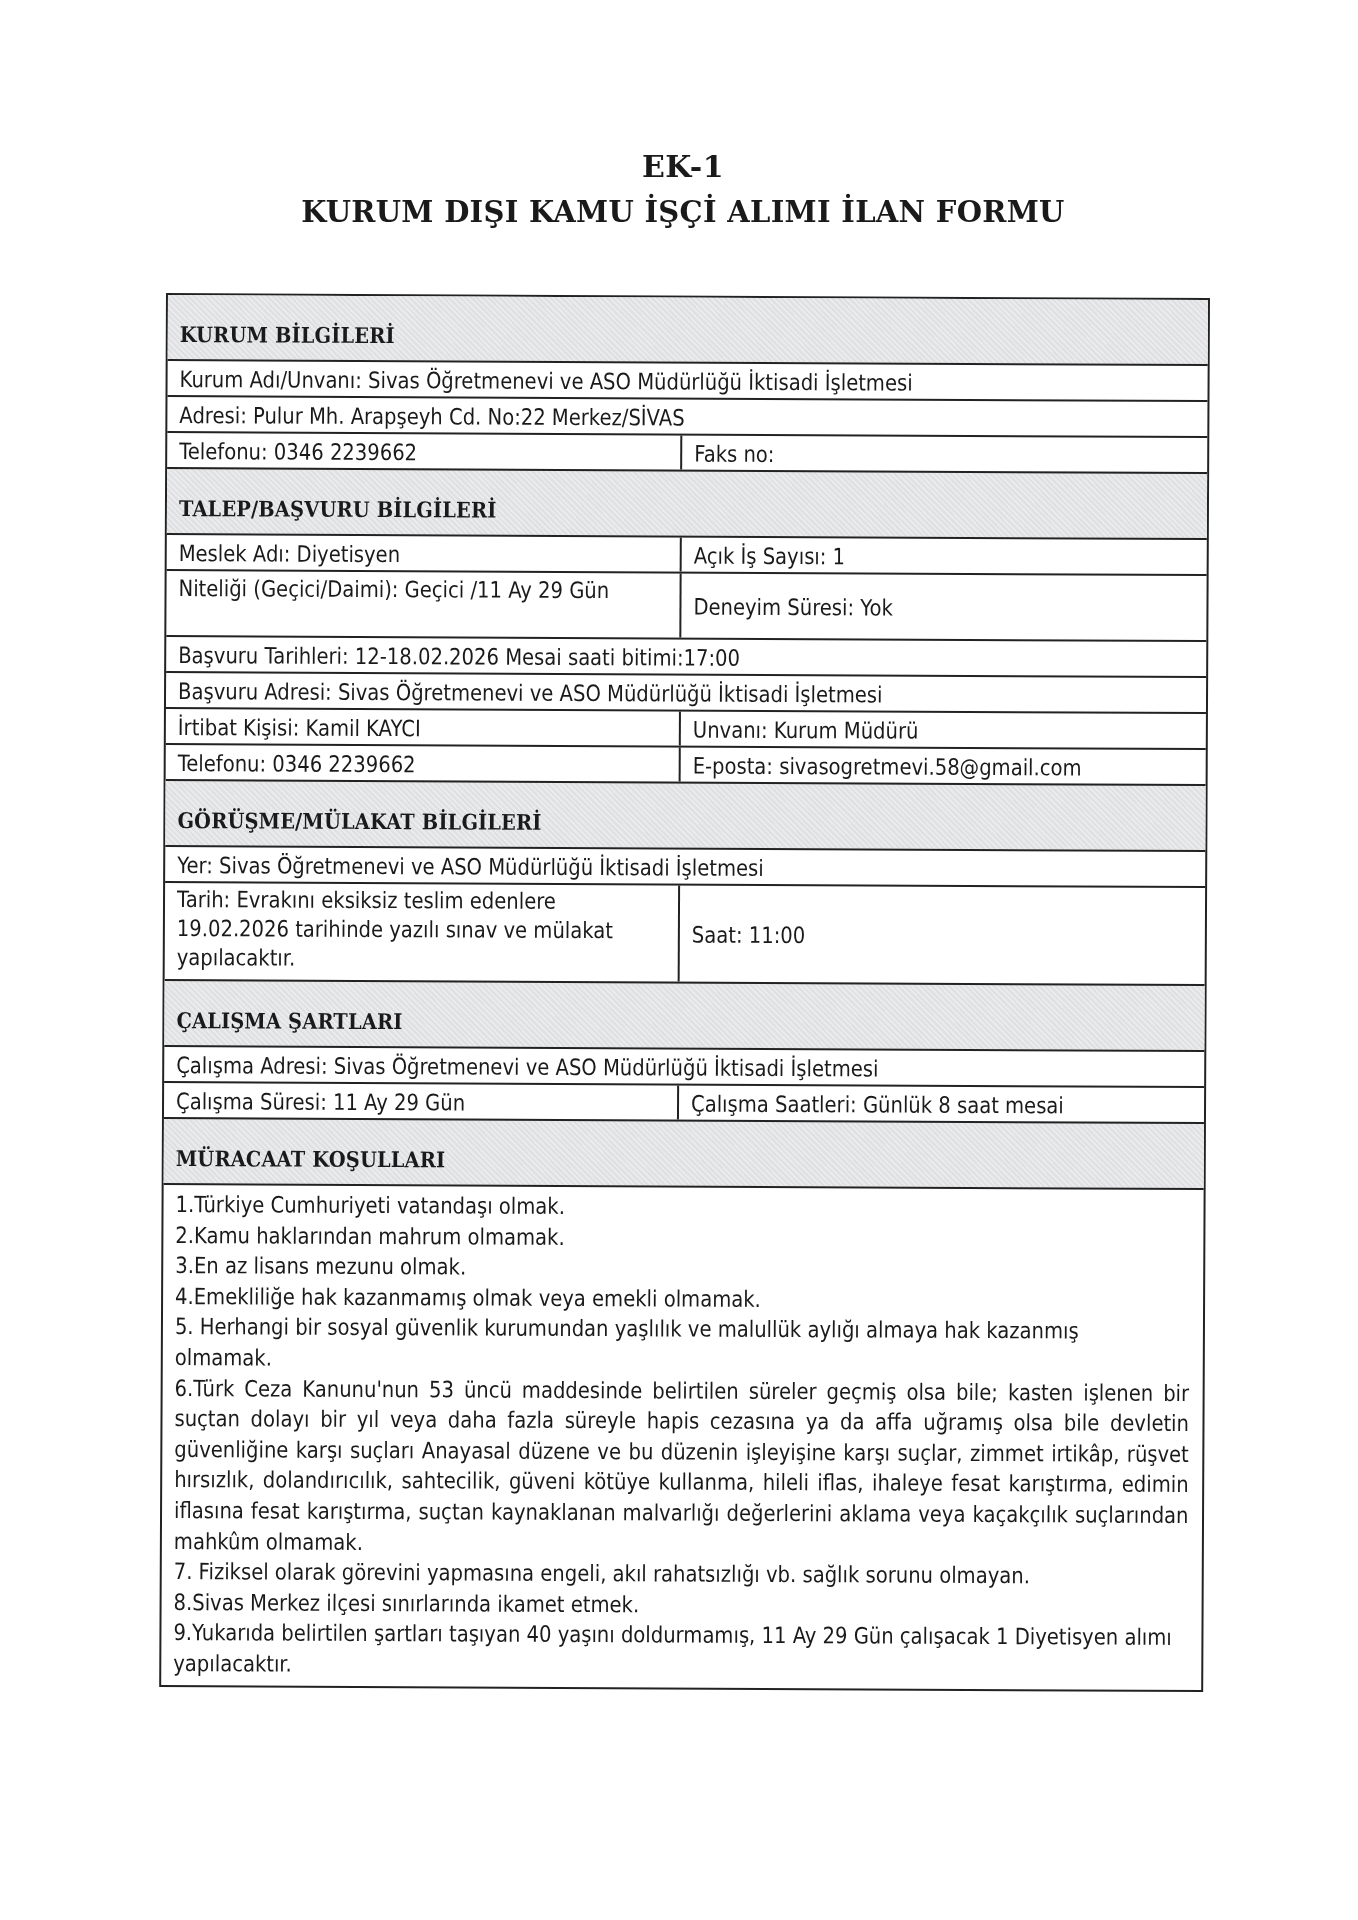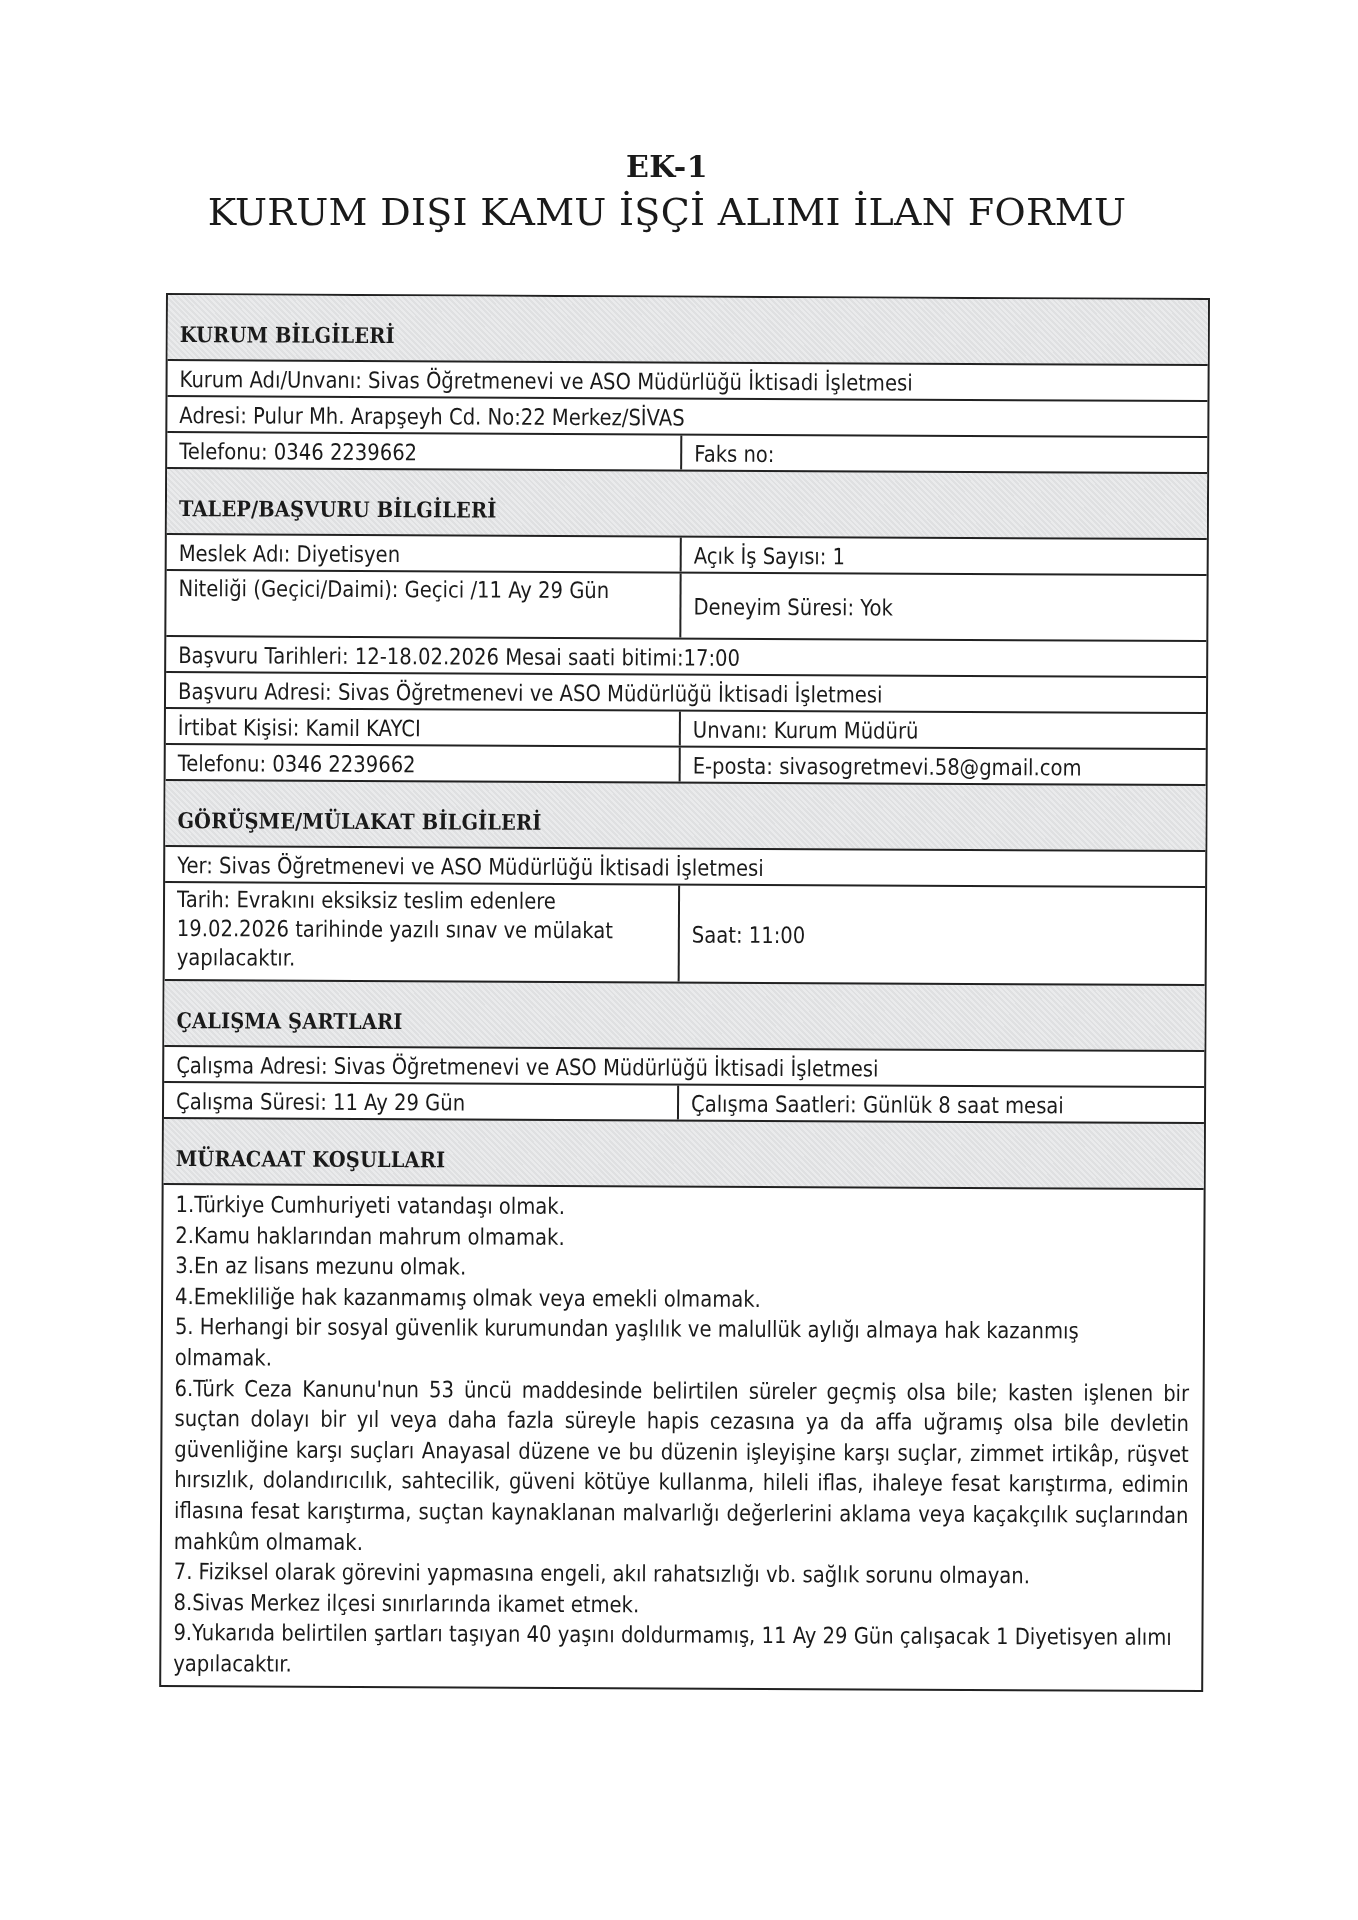--- a/index.html
+++ b/index.html
@@ -11,36 +11,36 @@
       width: 1358px;
       height: 1920px;
       position: relative;
       overflow: hidden;
       font-family: "Liberation Serif", "DejaVu Serif", serif;
       color: #1a1a1a;
     }
     .title-block {
       position: absolute;
       top: 145px;
-      left: 0;
+      left: 16px;
       width: 1314px;
       text-align: center;
     }
     .title-line1 {
       font-family: "DejaVu Serif", serif;
       font-weight: bold;
       font-size: 30px;
       line-height: 44px;
       letter-spacing: 0.5px;
       padding-left: 20px;
     }
     .title-line2 {
       font-family: "DejaVu Serif", serif;
-      font-weight: normal;
-      font-size: 38px;
+      font-weight: bold;
+      font-size: 29px;
       line-height: 46px;
       letter-spacing: 0.3px;
       padding-left: 20px;
     }
     .form {
       position: absolute;
       top: 293px;
       left: 166px;
       width: 1040px;
       border: 2px solid #222;

